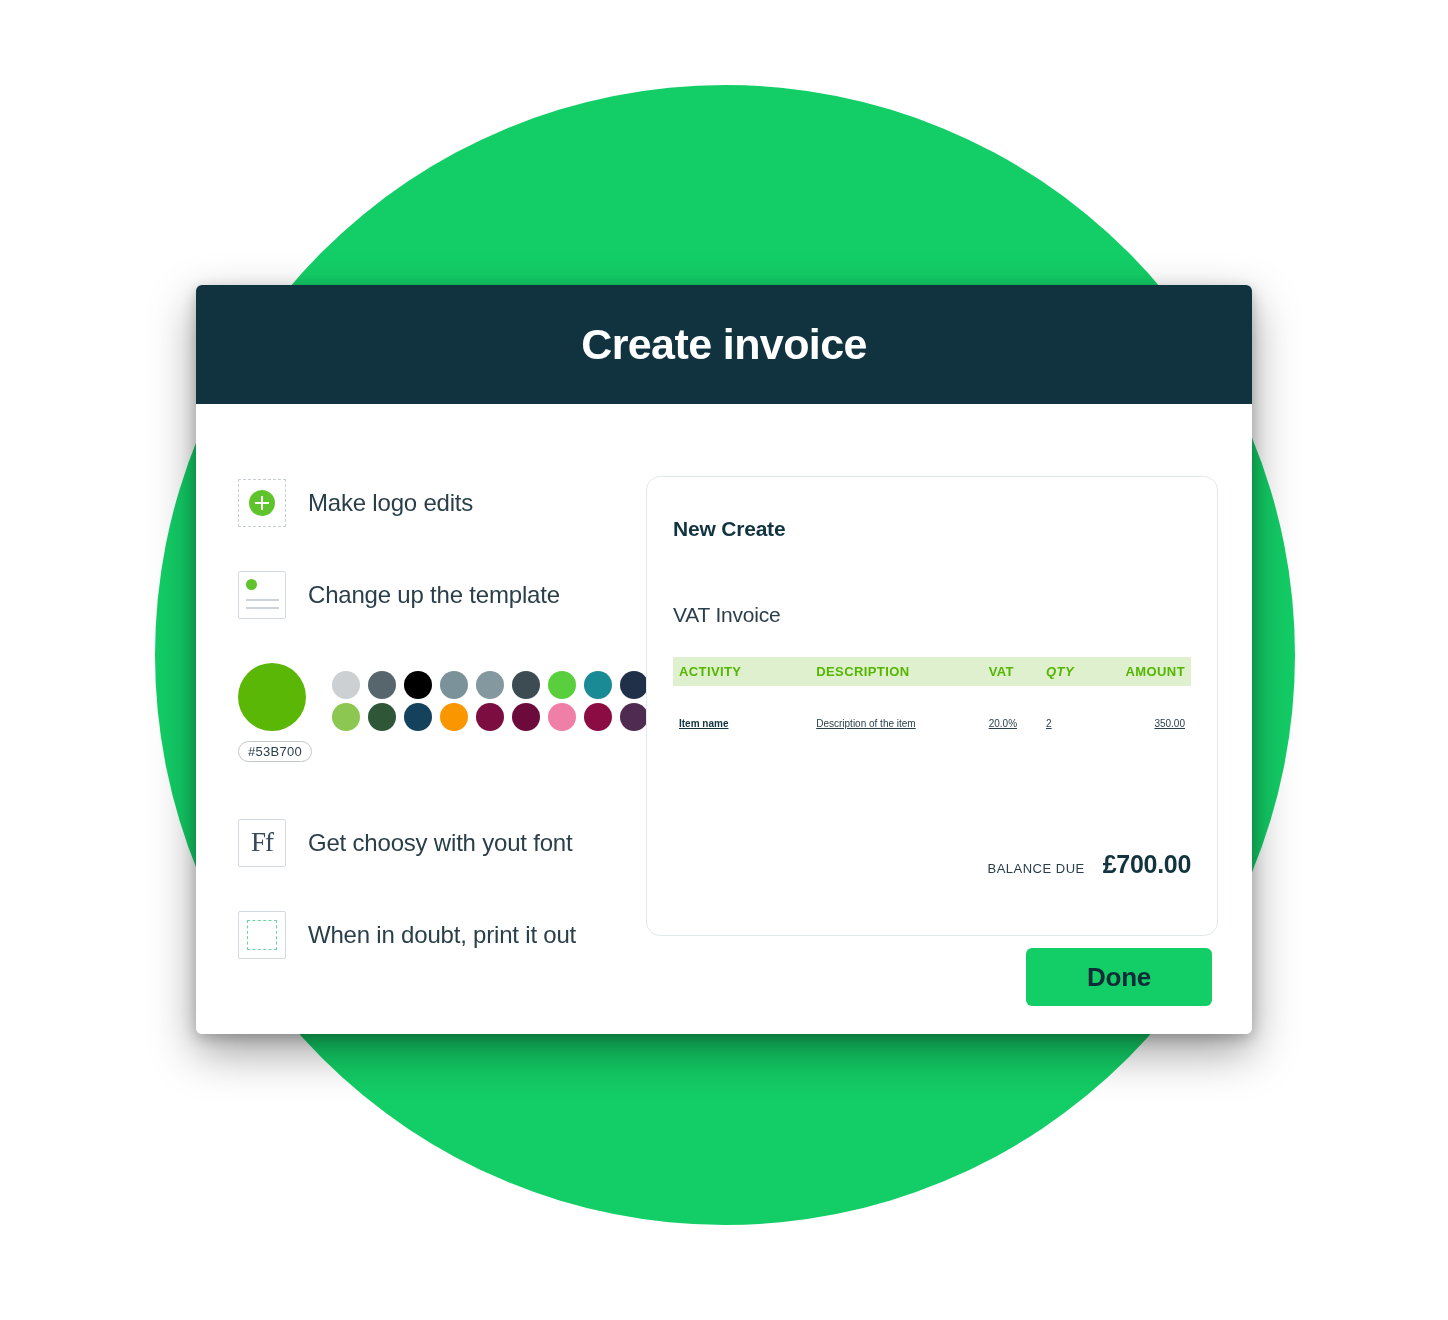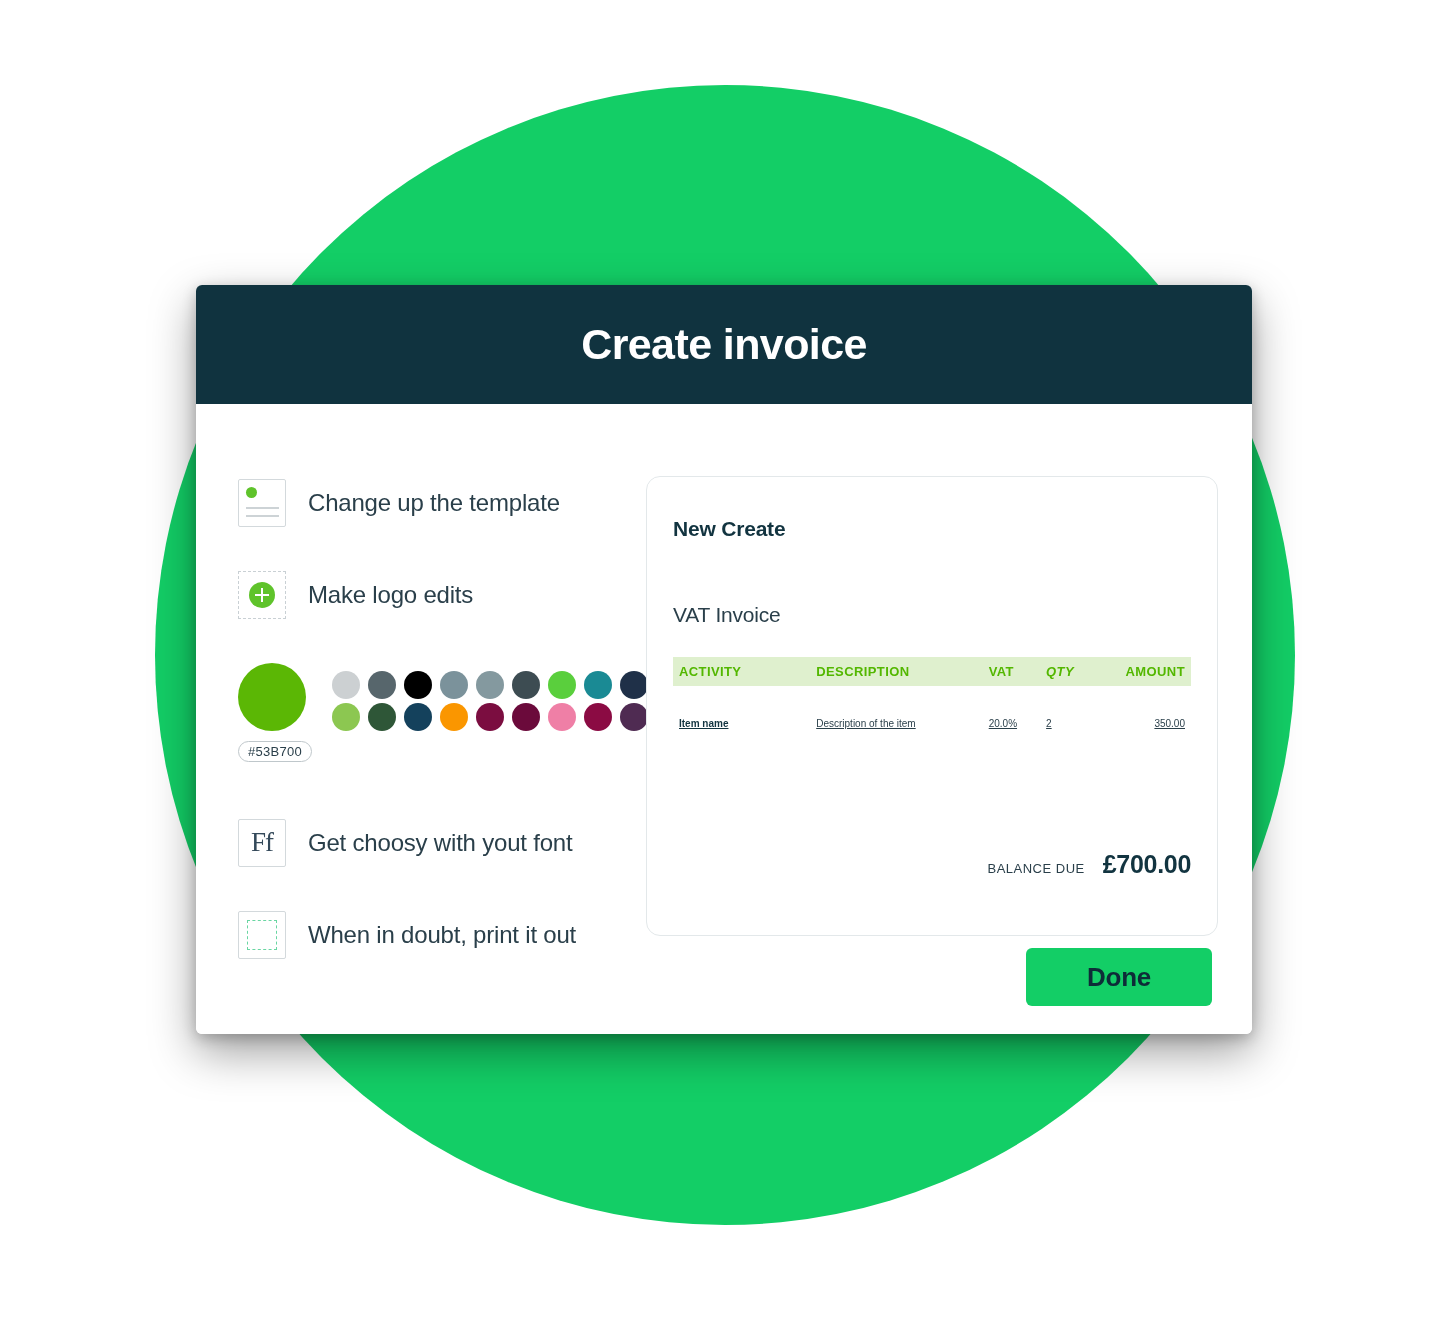--- a/index.html
+++ b/index.html
@@ -311,33 +311,33 @@
 
     <div class="dialog-header">
       <div class="dialog-title">Create invoice</div>
     </div>
 
     <div class="dialog-body">
 
       <div class="options-col">
 
         <div class="option-row">
+          <div class="icon-box icon-logo">
+            <div class="plus-circle"></div>
+          </div>
+          <div class="option-label">Make logo edits</div>
+        </div>
+
+        <div class="option-row">
           <div class="icon-box icon-template">
             <div class="dot"></div>
             <div class="ln w1"></div>
             <div class="ln w2"></div>
           </div>
           <div class="option-label">Change up the template</div>
-        </div>
-
-        <div class="option-row">
-          <div class="icon-box icon-logo">
-            <div class="plus-circle"></div>
-          </div>
-          <div class="option-label">Make logo edits</div>
         </div>
 
         <div class="color-block">
           <div class="primary-wrap">
             <div class="primary-swatch" id="primary-swatch" style="background: rgb(91, 183, 5);"></div>
             <div class="hex-chip">#53B700</div>
           </div>
           <div class="swatch-grid" id="swatch-grid">
               <div class="swatch" style="background: rgb(204, 208, 210);"></div>
               <div class="swatch" style="background: rgb(87, 102, 108);"></div>

